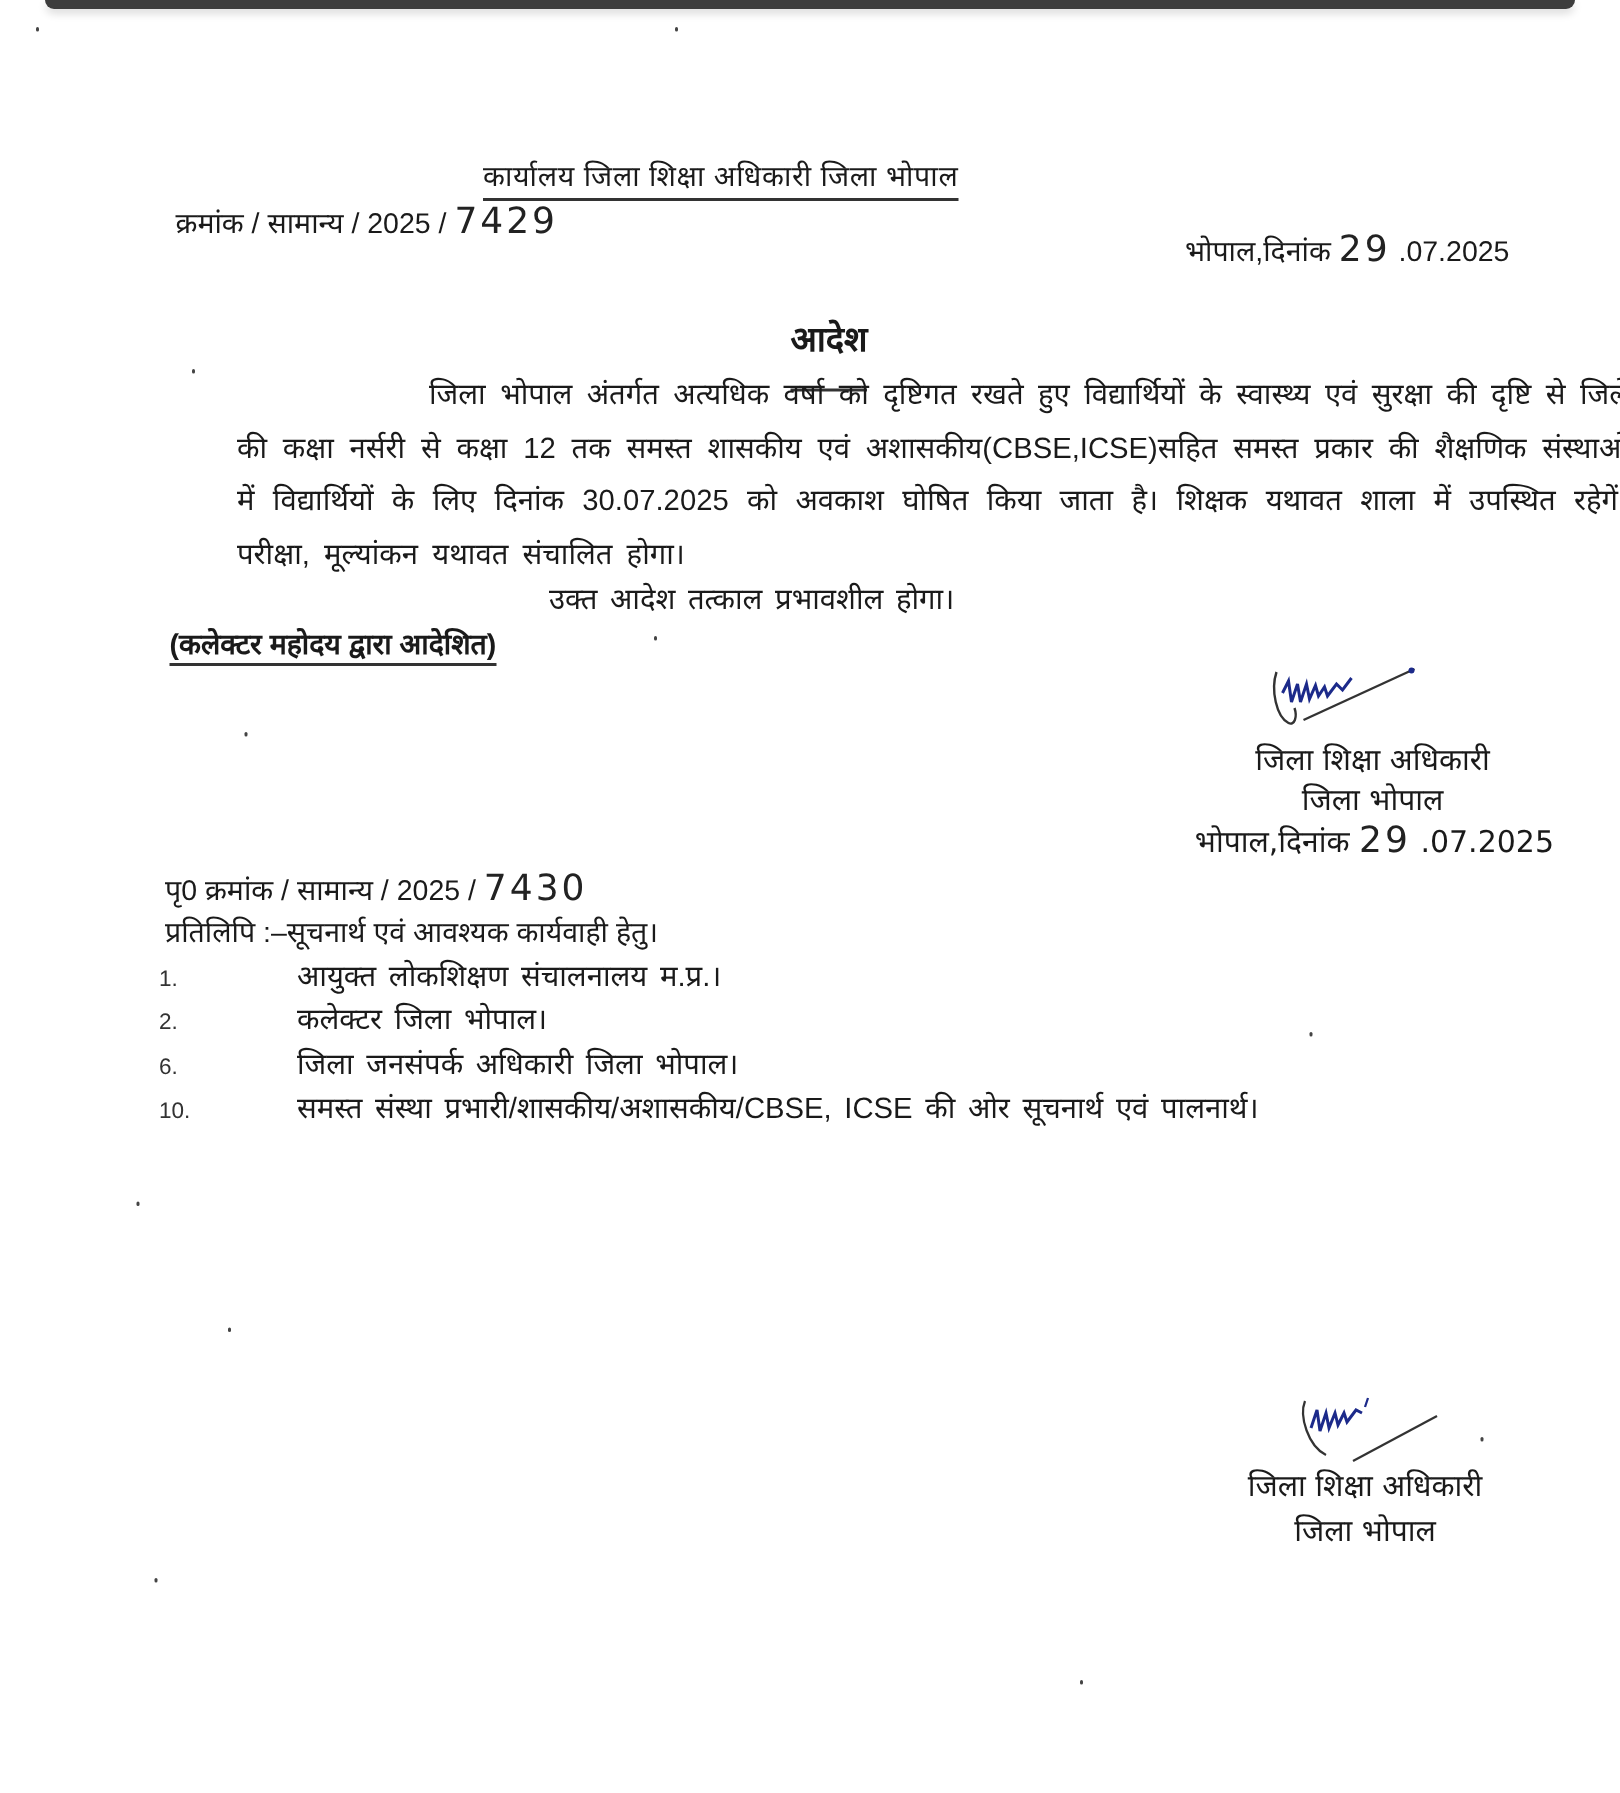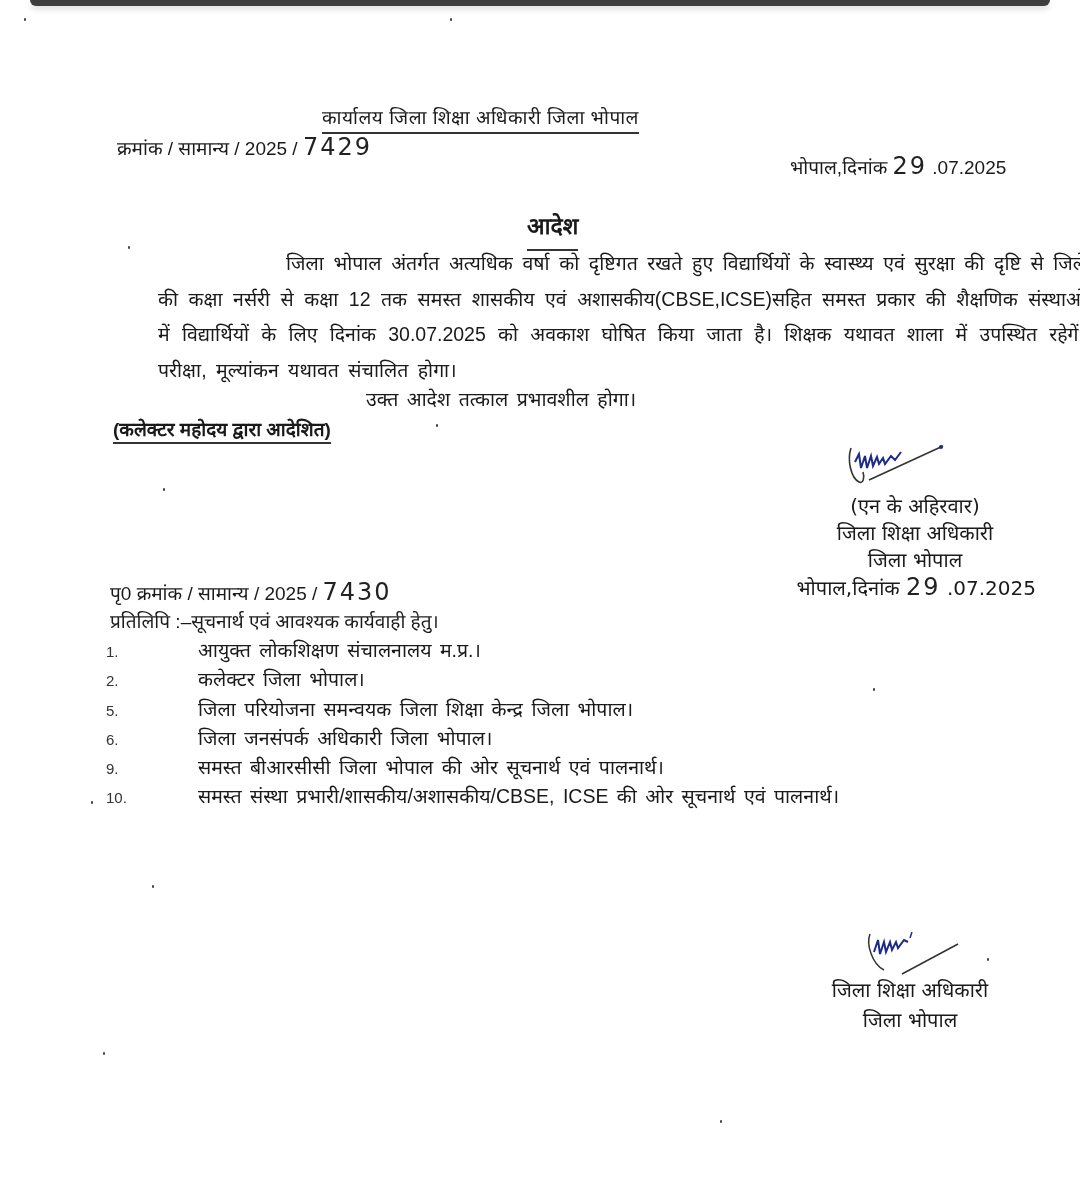--- a/index.html
+++ b/index.html
@@ -50,21 +50,21 @@
     .date-top {
       left: 790px; top: 152px;
       font-size: 19px;
       font-family: "Liberation Sans", sans-serif;
     }
     .order-heading {
       left: 527px; top: 209px;
       font-size: 23px;
       font-weight: bold;
       border-bottom: 2px solid #333;
-      padding-bottom: 8px;
+      padding-bottom: 18px;
       font-family: "Liberation Sans", sans-serif;
     }
     .body-para {
       position: absolute;
       left: 113px;
       top: 246px;
       width: 928px;
       font-size: 19.5px;
       line-height: 35.5px;
       text-align: justify;
@@ -173,40 +173,37 @@
 <div class="abs signature-1">
   <svg width="110" height="48" viewBox="0 0 110 48">
     <path d="M6 6 C2 18, 6 36, 14 40 C18 42, 20 36, 18 30" stroke="#333" stroke-width="1.6" fill="none"></path>
     <path d="M10 20 L14 12 L16 26 L20 14 L22 26 L26 14 L28 24 L32 15 L34 22 L38 16 L40 22 L46 14 L50 18 L56 10" stroke="#1c2a8a" stroke-width="2" fill="none"></path>
     <path d="M24 38 L98 4" stroke="#333" stroke-width="1.6" fill="none"></path>
     <circle cx="96" cy="5" r="2" fill="#1c2a8a"></circle>
   </svg>
 </div>
 
 <div class="sign-block-1">
-  <div>(एन के अहिरवार)</div>
   <div>जिला शिक्षा अधिकारी</div>
   <div>जिला भोपाल</div>
   <div class="date-line">
     <span>भोपाल,दिनांक </span><span class="handwritten">29</span><span> .07.2025</span>
   </div>
 </div>
 
 <div class="abs copy-ref">
   <span>पृ0 क्रमांक / सामान्य / 2025 / </span><span class="handwritten">7430</span>
 </div>
 
 <div class="abs copy-intro">प्रतिलिपि :–सूचनार्थ एवं आवश्यक कार्यवाही हेतु।</div>
 
 <ul class="copy-list">
   <li><span class="num">1.</span><span>आयुक्त लोकशिक्षण संचालनालय म.प्र.।</span></li>
   <li><span class="num">2.</span><span>कलेक्टर जिला भोपाल।</span></li>
-  <li><span class="num">5.</span><span>जिला परियोजना समन्वयक जिला शिक्षा केन्द्र जिला भोपाल।</span></li>
   <li><span class="num">6.</span><span>जिला जनसंपर्क अधिकारी जिला भोपाल।</span></li>
-  <li><span class="num">9.</span><span>समस्त बीआरसीसी जिला भोपाल की ओर सूचनार्थ एवं पालनार्थ।</span></li>
   <li><span class="num">10.</span><span>समस्त संस्था प्रभारी/शासकीय/अशासकीय/CBSE, ICSE की ओर सूचनार्थ एवं पालनार्थ।</span></li>
 </ul>
 
 <div class="abs signature-2">
   <svg width="110" height="50" viewBox="0 0 110 50">
     <path d="M8 4 C4 14, 10 34, 22 40" stroke="#333" stroke-width="1.5" fill="none"></path>
     <path d="M12 22 L16 10 L18 24 L22 12 L24 22 L28 12 L30 20 L34 12 L36 18 L42 10 L46 12" stroke="#1c2a8a" stroke-width="2" fill="none"></path>
     <path d="M48 8 L50 2" stroke="#1c2a8a" stroke-width="1.5"></path>
     <path d="M40 44 L96 14" stroke="#333" stroke-width="1.5" fill="none"></path>
   </svg>

